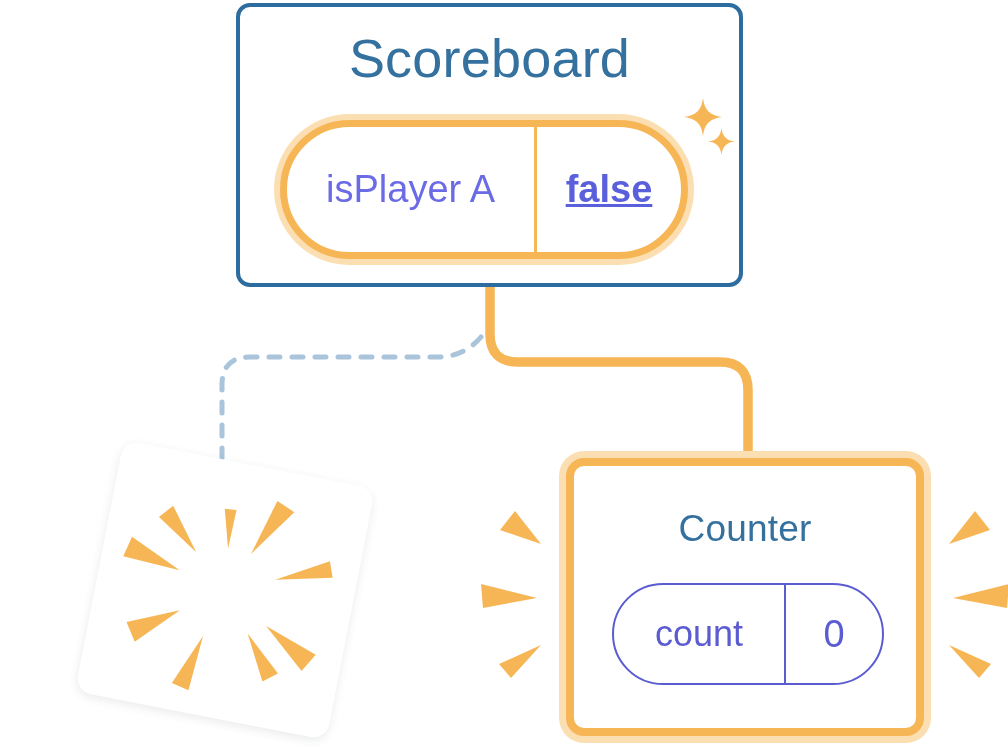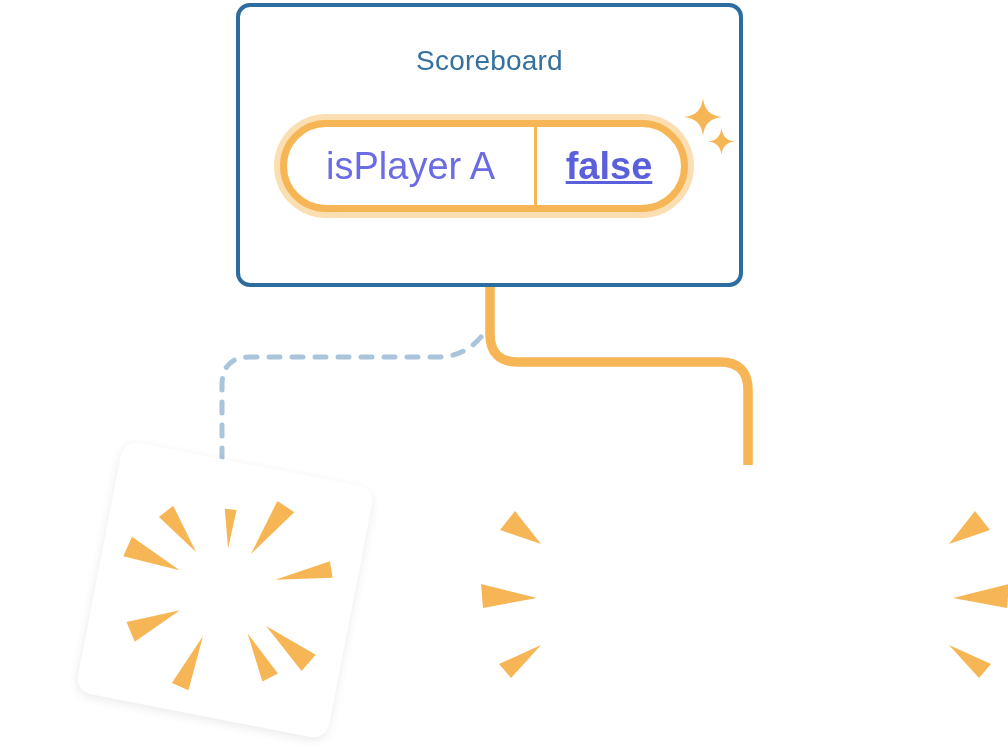--- a/index.html
+++ b/index.html
@@ -54,36 +54,36 @@
     border-radius: 18px;
     box-shadow: 0 0 0 7px var(--orange-halo);
   }
   .card-title {
     text-align: center;
     color: var(--title-blue);
     font-weight: 500;
     letter-spacing: 0.2px;
     white-space: nowrap;
   }
-  .scoreboard-card .card-title { margin-top: 38px; font-size: 28px; line-height: 1.15; }
+  .scoreboard-card .card-title { margin-top: 20px; font-size: 54px; line-height: 1.15; }
   .counter-card .card-title { margin-top: 42px; font-size: 37px; line-height: 1.15; }
 
   
   .state-pill {
     position: absolute;
     box-sizing: border-box;
     display: flex;
     align-items: stretch;
     background: var(--card-bg);
     border-radius: 999px;
     overflow: hidden;
   }
   .scoreboard-card .state-pill {
     left: 40px; top: 113px;
-    width: 408px; height: 92px;
+    width: 408px; height: 139px;
     border: 7px solid var(--accent-orange);
     box-shadow: 0 0 0 6px var(--orange-halo);
   }
   .counter-card .state-pill {
     left: 38px; top: 117px;
     width: 272px; height: 102px;
     border: 2px solid var(--counter-indigo);
   }
   .pill-cell {
     display: flex;
@@ -168,14 +168,22 @@
       <div class="pill-divider"></div>
       <div class="pill-cell pill-value">false</div>
     </div>
   </div>
 
   <svg class="sparkles" viewBox="0 0 56 64">
     <path class="sparkle" transform="translate(4,2) scale(0.38)" d="M50 0 C54 32 68 46 100 50 C68 54 54 68 50 100 C46 68 32 54 0 50 C32 46 46 32 50 0 Z"></path>
     <path class="sparkle" transform="translate(28,32) scale(0.27)" d="M50 0 C54 32 68 46 100 50 C68 54 54 68 50 100 C46 68 32 54 0 50 C32 46 46 32 50 0 Z"></path>
   </svg>
 
+  <div class="component-card counter-card">
+    <div class="card-title">Counter</div>
+    <div class="state-pill">
+      <div class="pill-cell pill-key">count</div>
+      <div class="pill-divider"></div>
+      <div class="pill-cell pill-value">0</div>
+    </div>
+  </div>
 
 </div>
 
 </body></html>

